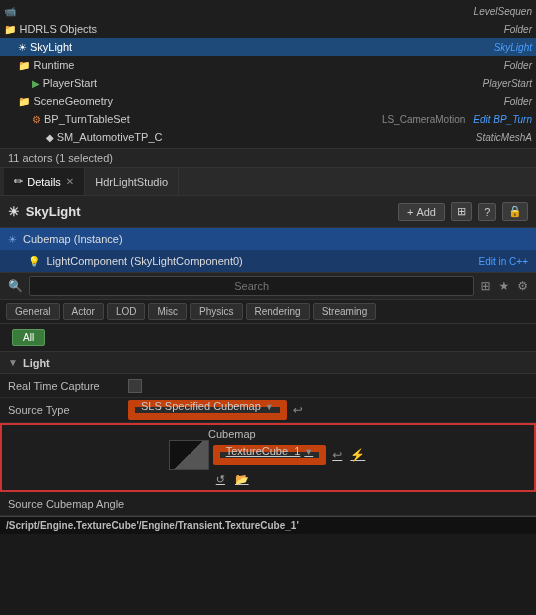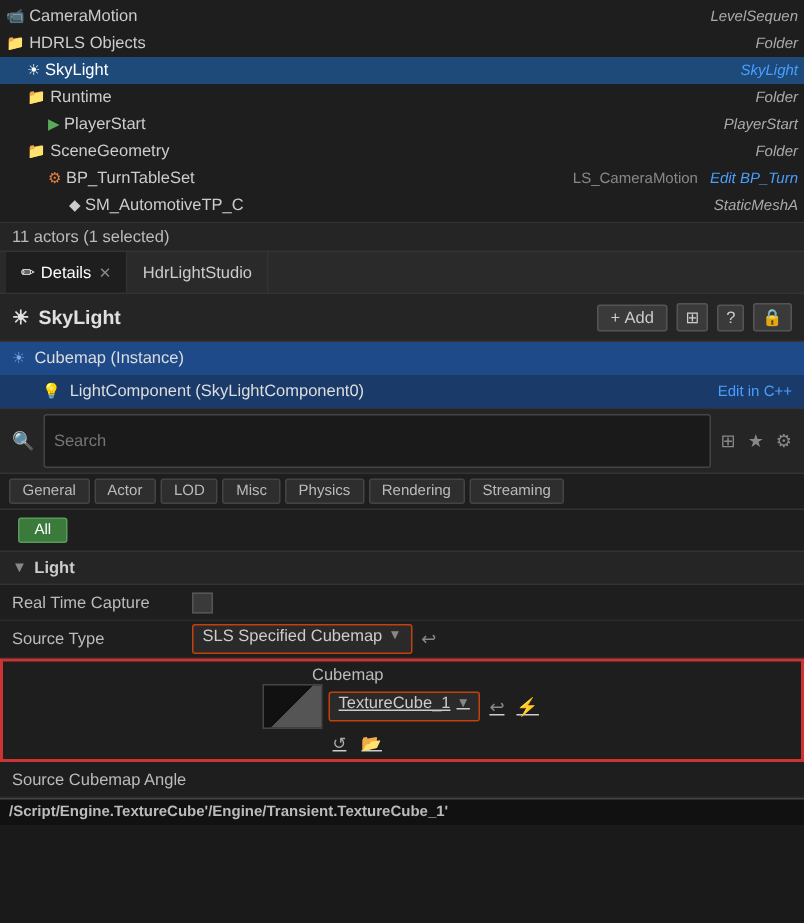--- a/index.html
+++ b/index.html
@@ -148,21 +148,22 @@
       gap: 4px;
     }
     .search-input {
       flex: 1;
       background: #1a1a1a;
       border: 1px solid #444;
       color: #ccc;
       padding: 2px 6px;
       font-size: 11px;
       border-radius: 2px;
-      height: 36px;
+      height: 20px;
+      text-align: center;
     }
     .search-icon-btn {
       color: #888;
       cursor: pointer;
       font-size: 12px;
       padding: 2px;
     }
 
     
     .category-bar {
@@ -237,28 +238,28 @@
     }
     .checkbox {
       width: 14px;
       height: 14px;
       background: #3a3a3a;
       border: 1px solid #555;
       cursor: pointer;
     }
     .dropdown {
       background: #2a2a2a;
-      border: 1px solid #c2410c;
+      border: 7px solid #c2410c;
       color: #ccc;
       padding: 1px 6px;
       font-size: 11px;
       cursor: pointer;
       border-radius: 2px;
       display: flex;
-      align-items: flex-start;
+      align-items: flex-end;
       gap: 4px;
       height: 20px;
     }
     .dropdown-arrow { color: #888; font-size: 9px; }
     .reset-btn {
       background: none;
       border: none;
       color: #888;
       cursor: pointer;
       font-size: 12px;
@@ -300,21 +301,20 @@
     .text-orange { color: #e08040; }
     .text-green { color: #5aaa5a; }
   </style>
 </head>
 <body>
 
 <div class="scene-outline">
   <div class="tree-item">
     <span class="indent" style="width:0px"></span>
     <span class="icon">📹</span>
-    <span class="label">CameraMotion</span>
     <span class="right-label">LevelSequen</span>
   </div>
   <div class="tree-item">
     <span class="indent" style="width:0px"></span>
     <span class="icon folder-yellow">📁</span>
     <span class="label">HDRLS Objects</span>
     <span class="right-label">Folder</span>
   </div>
   <div class="tree-item selected">
     <span class="indent" style="width:14px"></span>

